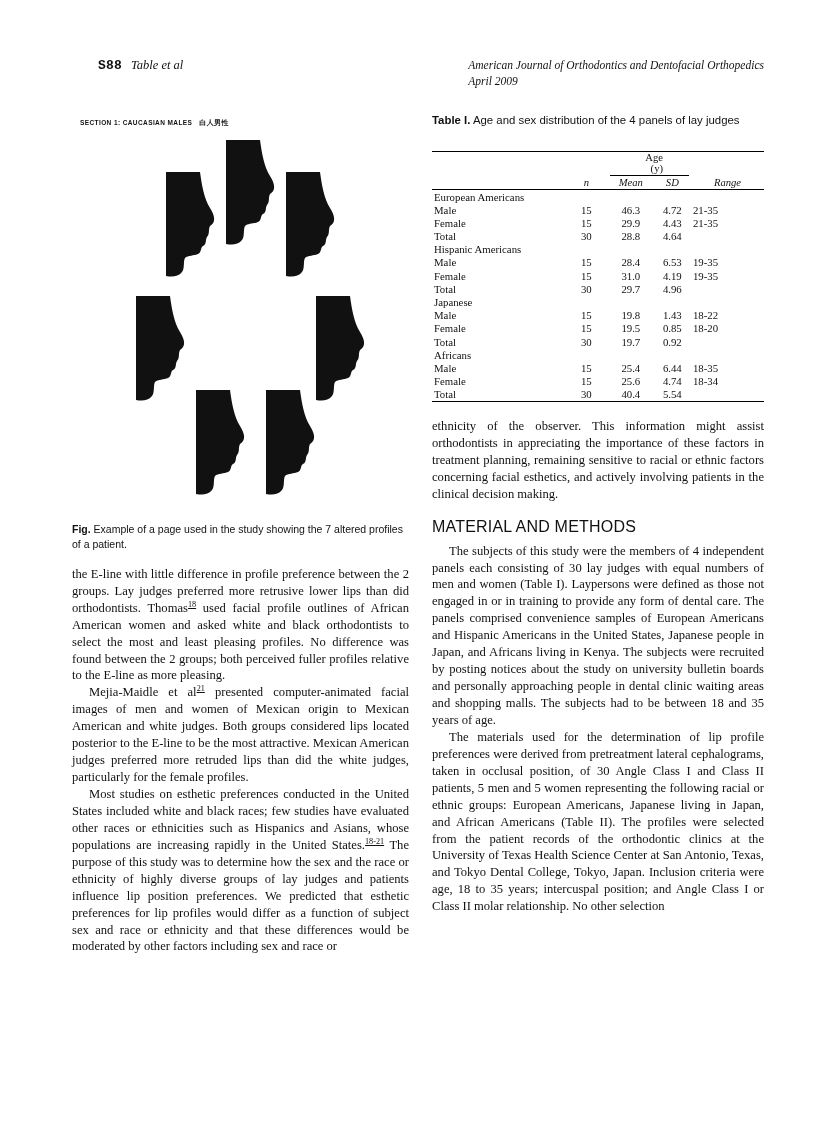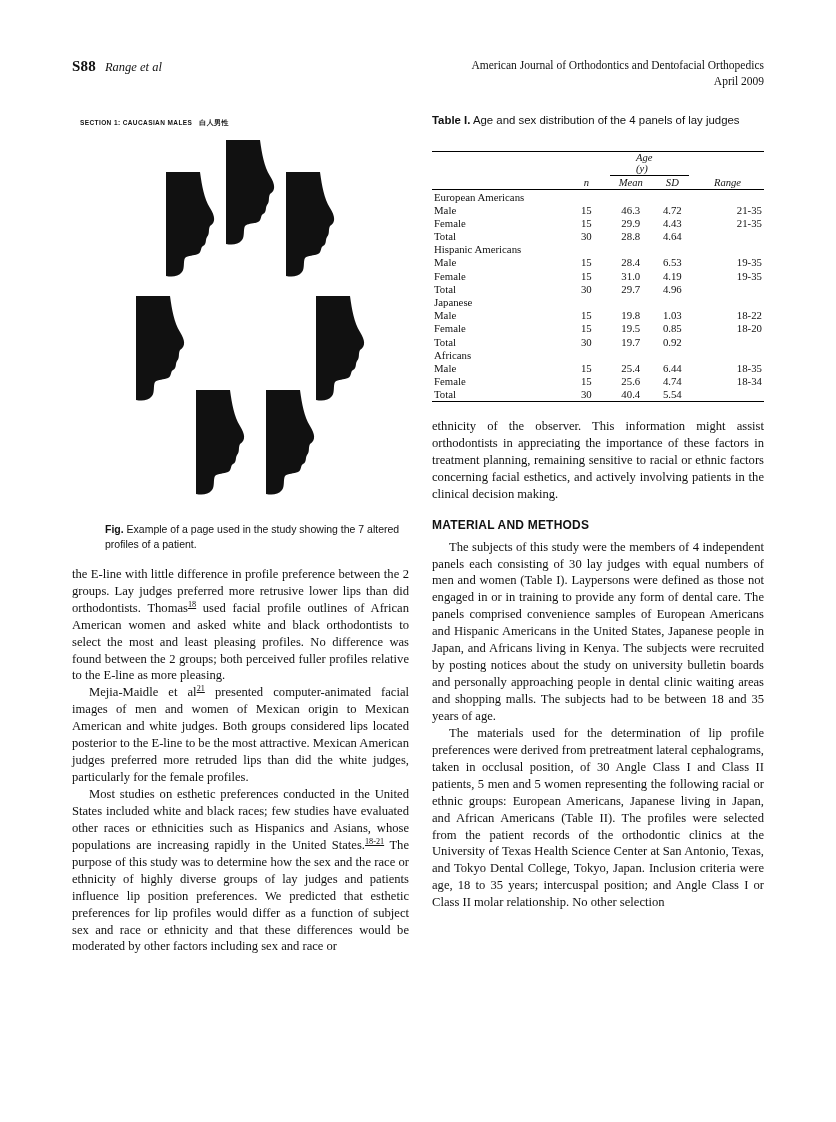--- a/index.html
+++ b/index.html
@@ -25,37 +25,38 @@
     right: 72px;
     height: 34px;
   }
   .rh-left {
     position: absolute;
     left: 0;
     top: 0;
     font-size: 11.5px;
   }
   .rh-left .folio {
-    font-family: Liberation Serif, serif;
-    font-weight: bold;
-    font-size: 15px;
+    font-family: Liberation Mono, monospace;
+    font-weight: bold;
+    font-size: 13px;
     letter-spacing: 0.2px;
+    margin-left: 26px;
   }
   .rh-left .authors {
     font-family: "Liberation Serif", serif;
     font-style: italic;
     font-size: 12.5px;
     margin-left: 9px;
   }
   .rh-right {
     position: absolute;
     right: 0;
     top: 0;
-    text-align: right;
-    font-family: "Liberation Serif", serif;
+    font-family: "Liberation Serif", serif;
+    font-style: italic;
     font-size: 11.5px;
     line-height: 1.35;
   }
   
   .col-left {
     position: absolute;
     left: 72px;
     top: 112px;
     width: 337px;
   }
@@ -95,21 +96,20 @@
     height: 382px;
   }
   .profile {
     position: absolute;
   }
   .caption {
     margin-top: 10px;
     font-family: "Liberation Sans", sans-serif;
     font-size: 10.5px;
     line-height: 1.42;
-    margin-left: 33px;
   }
   .caption b {
     font-weight: bold;
   }
   
   .body-text {
     font-family: "Liberation Serif", serif;
     font-size: 12.6px;
     line-height: 1.345;
     text-align: justify;
@@ -123,22 +123,22 @@
     text-indent: 0;
   }
   sup {
     font-size: 8.2px;
     vertical-align: super;
     line-height: 0;
     text-decoration: underline;
   }
   h2.section-head {
     font-family: "Liberation Sans", sans-serif;
-    font-size: 12px;
-    font-weight: bold;
+    font-size: 16px;
+    font-weight: normal;
     letter-spacing: 0.2px;
     margin: 15px 0 7px 0;
   }
   
   .table-title {
     font-family: "Liberation Sans", sans-serif;
     font-size: 11.4px;
     line-height: 1.45;
     margin-bottom: 22px;
   }
@@ -151,53 +151,52 @@
     font-family: "Liberation Serif", serif;
     font-size: 10.8px;
   }
   table.data th, table.data td {
     padding: 0.6px 2px;
     font-weight: normal;
   }
   .rule-top td, .rule-top th { border-top: 1.1px solid #000; }
   .rule-bottom td, .rule-bottom th { border-bottom: 1.1px solid #000; }
   .hdr-age {
-    font-style: italic;
-    text-align: left;
+    text-align: right;
     font-size: 10.6px;
     padding-bottom: 1px;
   }
   .age-span {
     display: inline-block;
     border-bottom: 0.8px solid #000;
     padding: 0 26px 1px 26px;
   }
   .colhdr th {
     font-style: italic;
     text-align: center;
     font-size: 10.6px;
     padding-bottom: 3px;
   }
   .grp td {
     padding-top: 3px;
   }
   td.lbl { text-align: left; padding-left: 2px; }
   td.sub { text-align: left; padding-left: 12px; }
   td.num { text-align: center; }
-  td.rng { text-align: right; }
+  td.rng { text-align: left; }
   .tbl-wrap { margin-bottom: 16px; }
 </style>
 </head>
 <body>
 
 <div class="page">
 
   <div class="running-head">
     <div class="rh-left">
-      <span class="folio">S88</span><span class="authors">Range et al</span>
+      <span class="folio">S88</span><span class="authors">Table et al</span>
     </div>
     <div class="rh-right">
       <div>American Journal of Orthodontics and Dentofacial Orthopedics</div>
       <div>April 2009</div>
     </div>
   </div>
 
   <div class="col-left">
 
     <div class="figure-box">
@@ -318,21 +317,21 @@
               <td class="num">4.96</td>
               <td class="rng"></td>
             </tr>
             <tr class="grp">
               <td class="lbl" colspan="5">Japanese</td>
             </tr>
             <tr>
               <td class="sub">Male</td>
               <td class="num">15</td>
               <td class="num">19.8</td>
-              <td class="num">1.03</td>
+              <td class="num">1.43</td>
               <td class="rng">18-22</td>
             </tr>
             <tr>
               <td class="sub">Female</td>
               <td class="num">15</td>
               <td class="num">19.5</td>
               <td class="num">0.85</td>
               <td class="rng">18-20</td>
             </tr>
             <tr>

